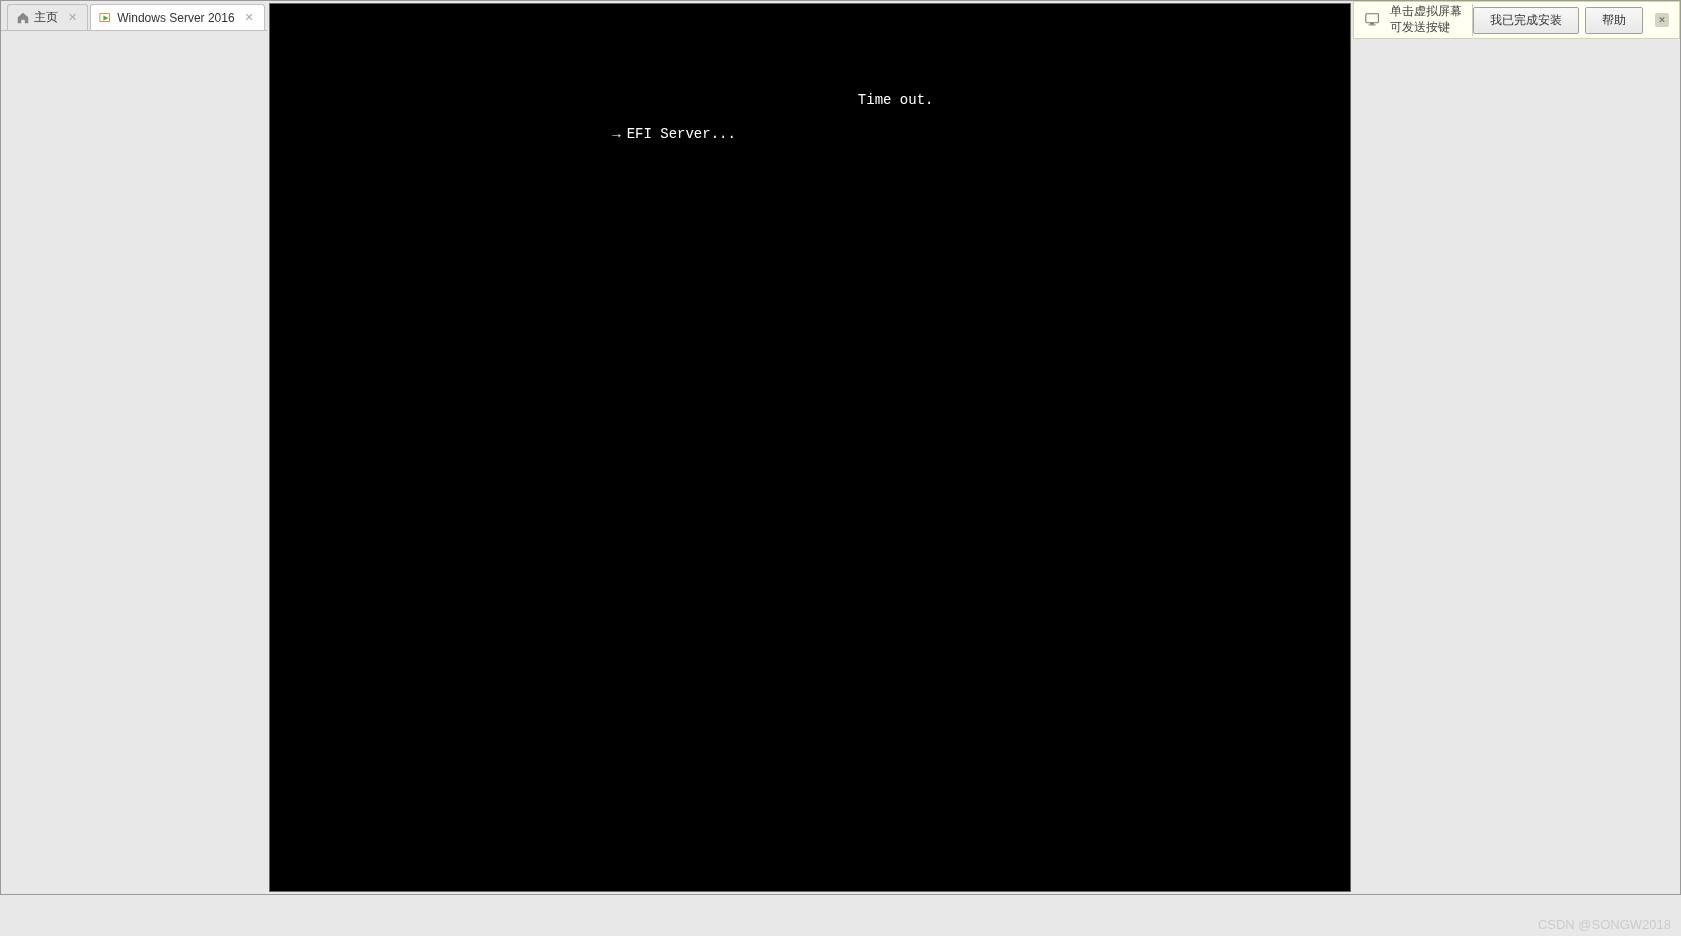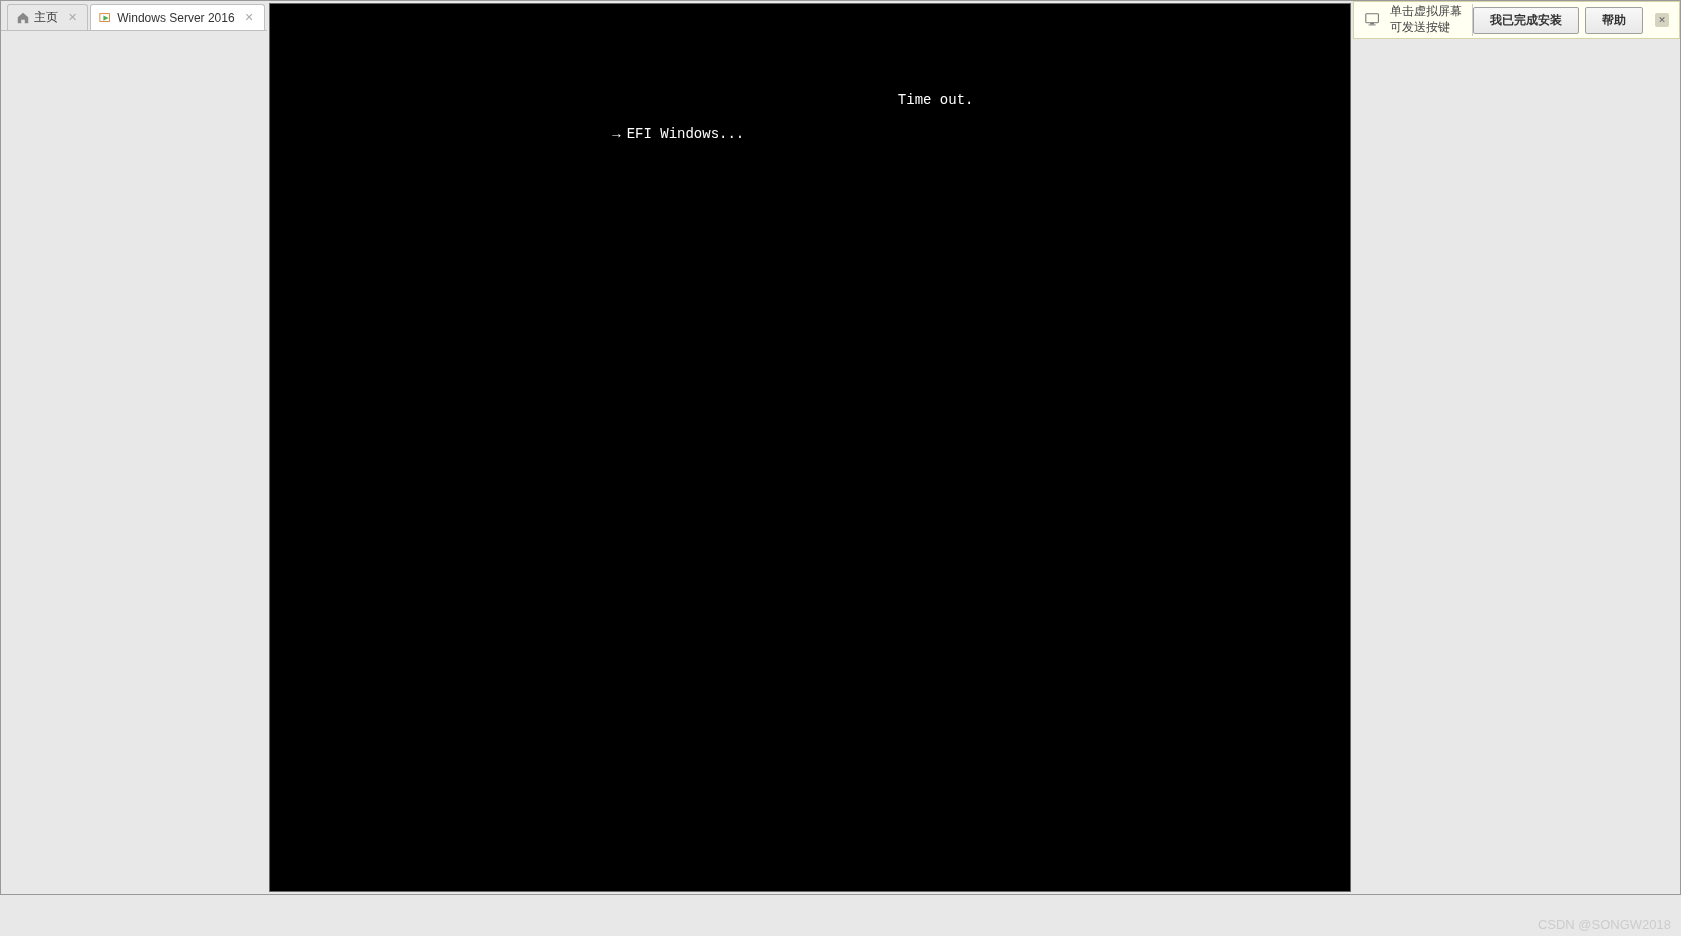--- a/index.html
+++ b/index.html
@@ -76,21 +76,21 @@
       border: 1px solid #666;
       margin: 2px;
       position: relative;
       color: #ffffff;
       font-family: "Courier New", monospace;
       font-size: 14px;
     }
     .console-line1 {
       position: absolute;
       top: 88px;
-      left: 628px;
+      left: 588px;
       white-space: pre;
     }
     .console-line2 {
       position: absolute;
       top: 106px;
       left: 292px;
       white-space: pre;
     }
     .arrow-marker {
       display: inline-block;
@@ -135,21 +135,20 @@
     }
     .btn {
       padding: 4px 16px;
       background: linear-gradient(#f8f8f8, #e8e8e8);
       border: 1px solid #a0a0a0;
       font-size: 12px;
       cursor: pointer;
       border-radius: 2px;
       color: #333;
       font-family: inherit;
-      font-weight: bold;
     }
     .close-notice {
       width: 14px;
       height: 14px;
       background: #d4d4c0;
       color: #666;
       font-size: 9px;
       display: flex;
       align-items: center;
       justify-content: center;
@@ -188,21 +187,21 @@
         </svg>
       </span>
       <span class="tab-label">Windows Server 2016</span>
       <span class="tab-close">✕</span>
     </div>
   </div>
 
   <div class="console-area">
     <div class="console-line1">Time out.</div>
     <div class="console-line2">
-      <span class="arrow-marker">→</span><span>EFI Windows...</span>
+      <span class="arrow-marker">→</span><span>EFI Server...</span>
     </div>
   </div>
 
   <div class="status-bar">
     <div class="status-left">
       <span class="monitor-icon">
         <svg viewBox="0 0 20 20" width="18" height="18">
           <rect x="2" y="3" width="14" height="10" fill="none" stroke="#777" stroke-width="1.2" rx="1"></rect>
           <rect x="7" y="13" width="4" height="2" fill="#777"></rect>
           <rect x="5" y="15" width="8" height="1" fill="#777"></rect>

